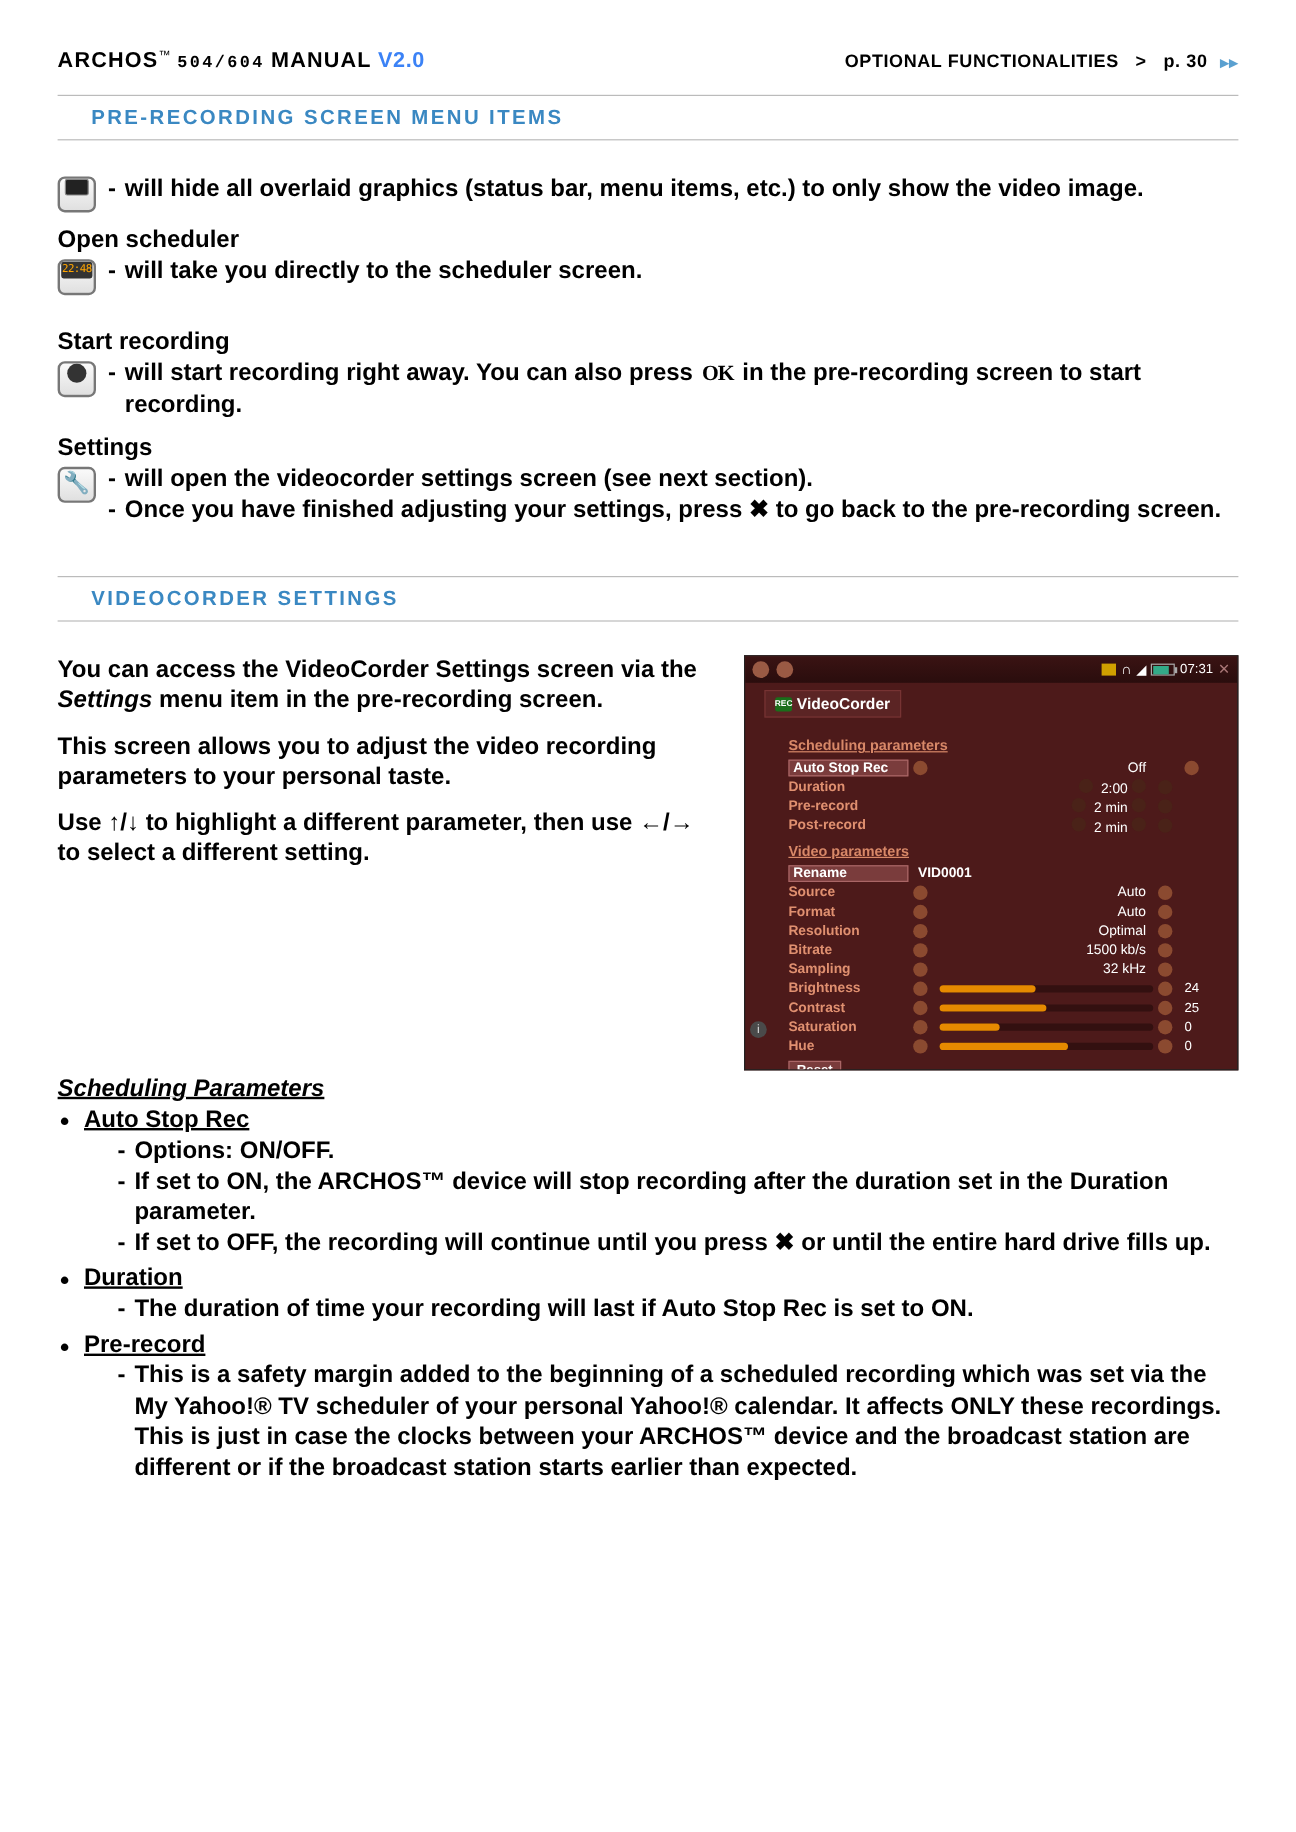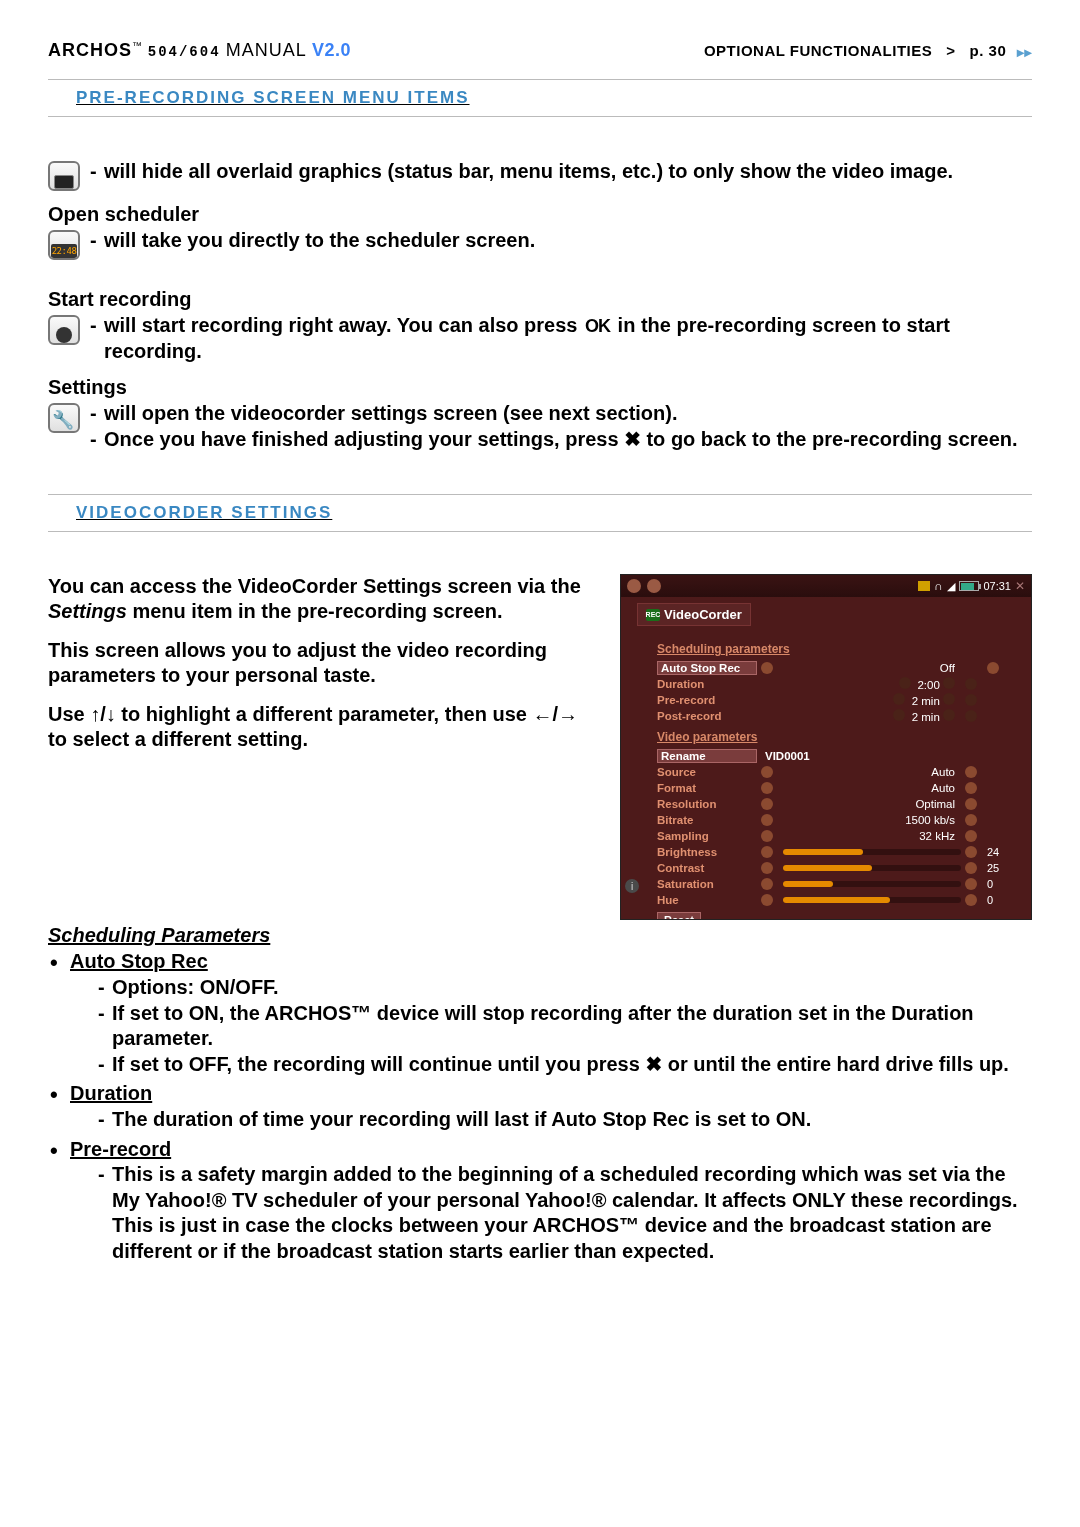--- a/index.html
+++ b/index.html
@@ -18,37 +18,36 @@
     display: flex;
     justify-content: space-between;
     align-items: baseline;
     font-size: 17px;
     margin-bottom: 18px;
   }
   .header-left { letter-spacing: 0.5px; }
   .brand { font-weight: 900; letter-spacing: 1px; font-size: 18px; }
   .tm { font-size: 10px; vertical-align: super; }
   .model { font-family: "Courier New", monospace; font-weight: bold; letter-spacing: 2px; font-size: 14px; }
-  .manual { font-weight: normal; font-size: 18px; letter-spacing: 1px; }
+  .manual { font-weight: bold; font-size: 18px; letter-spacing: 1px; }
   .ver { color: #3b82f6; font-weight: bold; font-size: 18px; }
   .header-right { font-weight: bold; font-size: 15px; letter-spacing: 0.5px; }
   .hdr-page-arrows {
     display: inline-block;
     color: #5aa0d0;
     font-size: 14px;
     margin-left: 6px;
     vertical-align: middle;
   }
 
   .section-title-wrap {
     border-top: 1px solid #bbb;
     border-bottom: 1px solid #bbb;
     padding: 8px 10px;
-    margin: 6px 0 42px 0;
-    text-decoration: underline;
+    margin: 6px 0 28px 0;
   }
   .section-title {
     color: #3a88c2;
     font-weight: bold;
     font-size: 17px;
     letter-spacing: 2px;
     text-transform: uppercase;
     padding-left: 18px;
   }
 
@@ -64,21 +63,21 @@
     gap: 10px;
   }
   .icon-box {
     width: 32px;
     height: 30px;
     border: 2px solid #777;
     border-radius: 6px;
     background: linear-gradient(#fafafa, #e0e0e0);
     flex: 0 0 32px;
     display: flex;
-    align-items: flex-end;
+    align-items: flex-start;
     justify-content: center;
     margin-top: 2px;
     overflow: hidden;
   }
   .icon-screen { background: #222; width: 20px; height: 14px; border: 1px solid #888; border-radius: 2px; }
   .icon-clock {
     width: 26px; height: 14px;
     background: #333; color: #ffa500;
     font-size: 9px; font-family: monospace;
     display: flex; align-items: center; justify-content: center;
@@ -96,21 +95,21 @@
   .bullet-list .dash-row {
     display: flex;
   }
   .bullet-list .dash {
     flex: 0 0 14px;
   }
   .bullet-list .dash-text { flex: 1; }
 
   .ok-glyph {
     display: inline-block;
-    font-family: Liberation Sans, sans-serif;
+    font-family: Liberation Serif, serif;
     font-weight: bold;
     font-size: 18px;
     padding: 0 2px;
     letter-spacing: -1px;
   }
   .x-glyph { font-weight: 900; font-size: 20px; }
 
   
   .two-col {
     display: flex;

